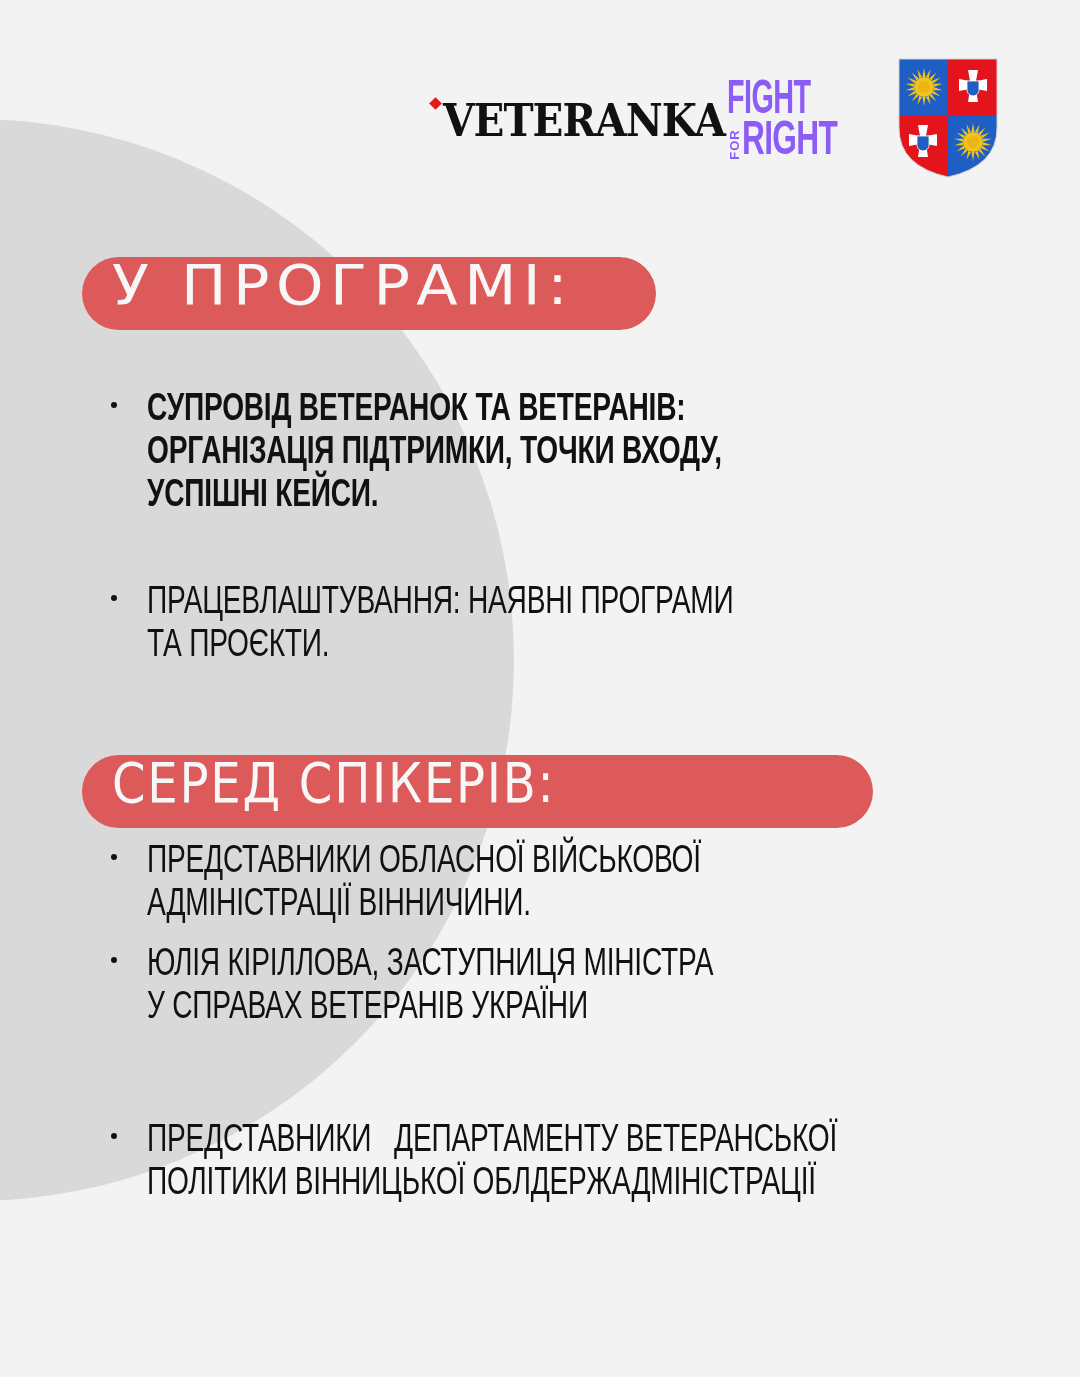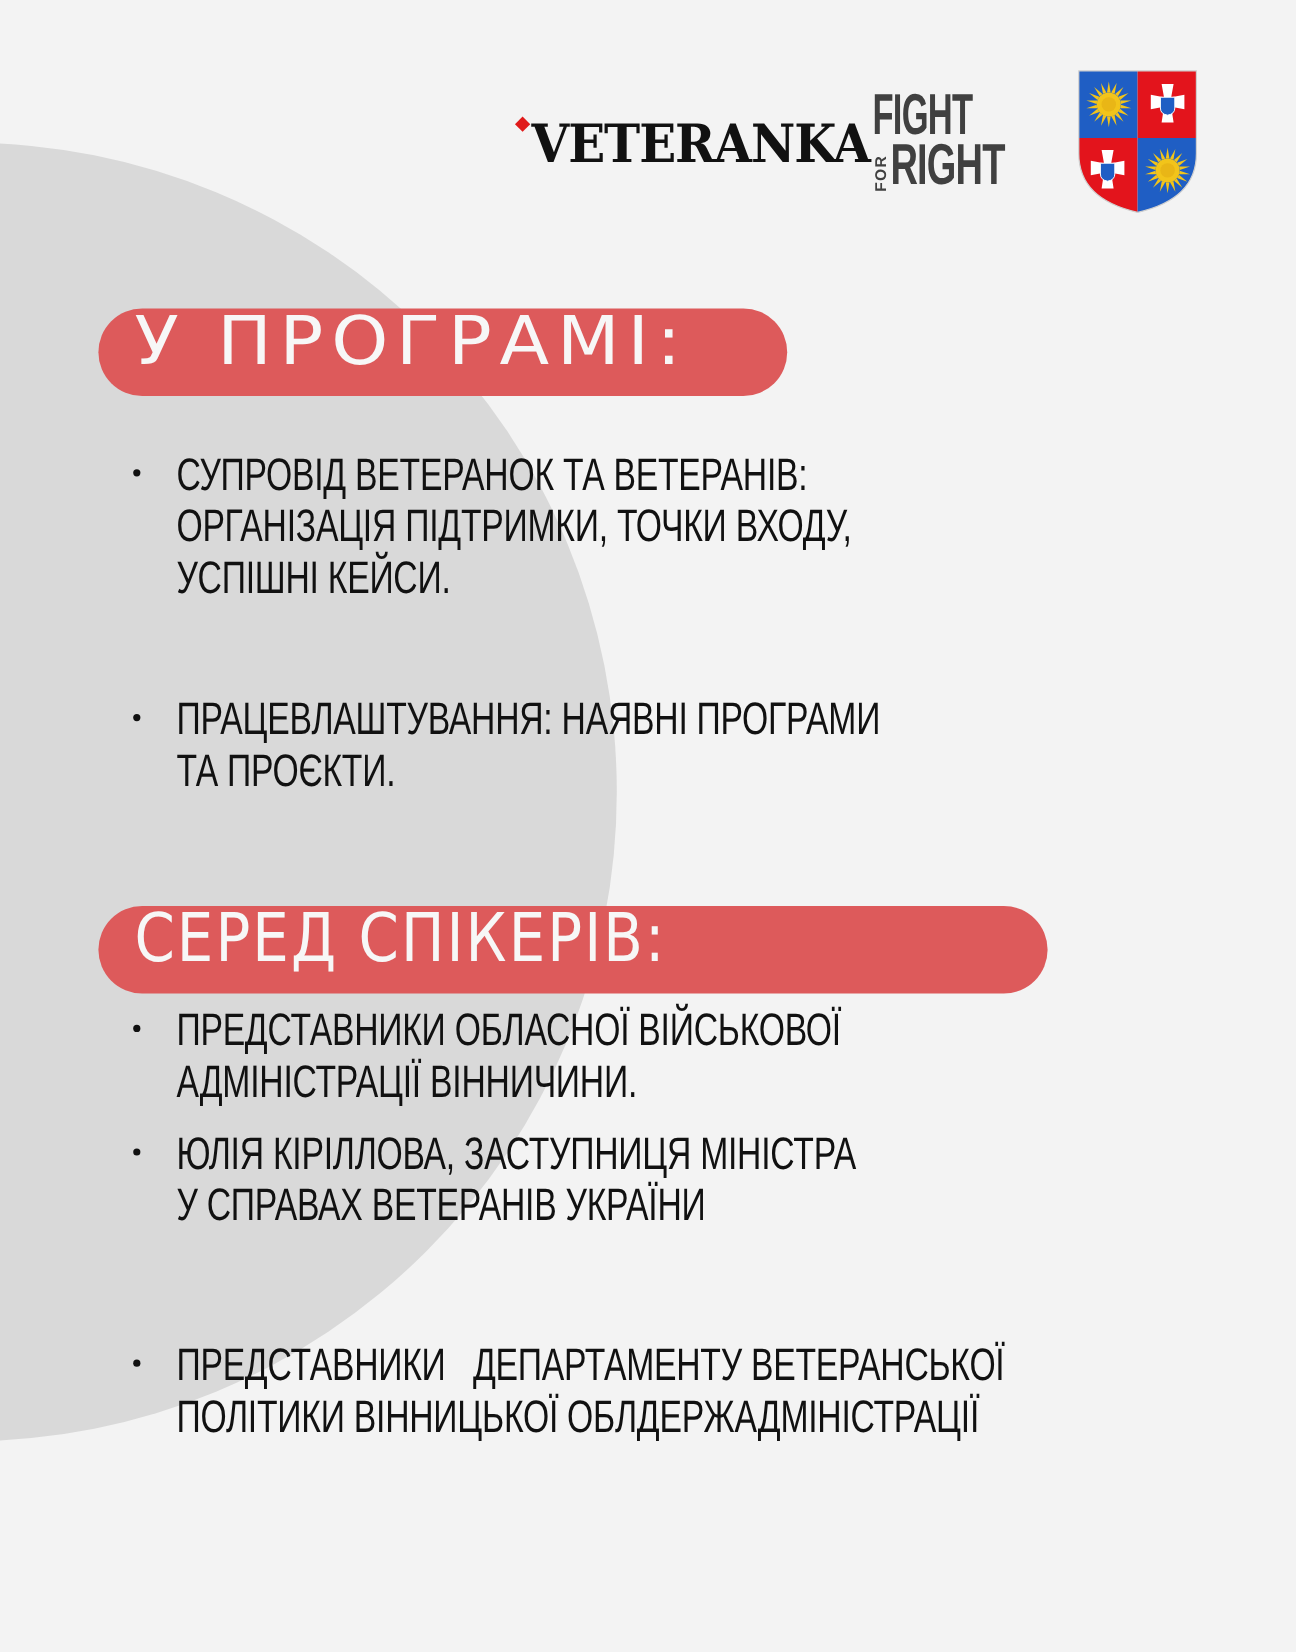--- a/index.html
+++ b/index.html
@@ -48,21 +48,21 @@
     transform-origin: left center;
     display: inline-block;
     white-space: nowrap;
   }
   .logo-ffr {
     position: absolute;
     left: 727px;
     top: 74px;
     width: 135px;
     height: 88px;
-    color: #404040;
+    color: #8b5cf6;
   }
   .logo-ffr .fight {
     position: absolute;
     left: 0;
     top: 0;
     font-family: "Liberation Sans", sans-serif;
     font-weight: bold;
     font-size: 48px;
     line-height: 46px;
     transform: scaleX(0.6);
@@ -222,21 +222,21 @@
     <use href="#cross" x="25" y="84"></use>
     <use href="#sun" x="75" y="84"></use>
   </g>
   <path d="M1,1 H99 V70 Q99,108 50,119 Q1,108 1,70 Z" fill="none" stroke="#cfcfcf" stroke-width="1"></path>
 </svg>
 
 <div class="pill pill-program">
   <span>У ПРОГРАМІ:</span>
 </div>
 
-<div class="item" style="top:375px;">
+<div class="item" style="top:386px;font-weight:bold;">
   <span class="bullet"></span>
   <span class="line">СУПРОВІД ВЕТЕРАНОК ТА ВЕТЕРАНІВ:</span>
   <span class="line">ОРГАНІЗАЦІЯ ПІДТРИМКИ, ТОЧКИ ВХОДУ,</span>
   <span class="line">УСПІШНІ КЕЙСИ.</span>
 </div>
 
 <div class="item" style="top:579px;">
   <span class="bullet"></span>
   <span class="line">ПРАЦЕВЛАШТУВАННЯ: НАЯВНІ ПРОГРАМИ</span>
   <span class="line">ТА ПРОЄКТИ.</span>

